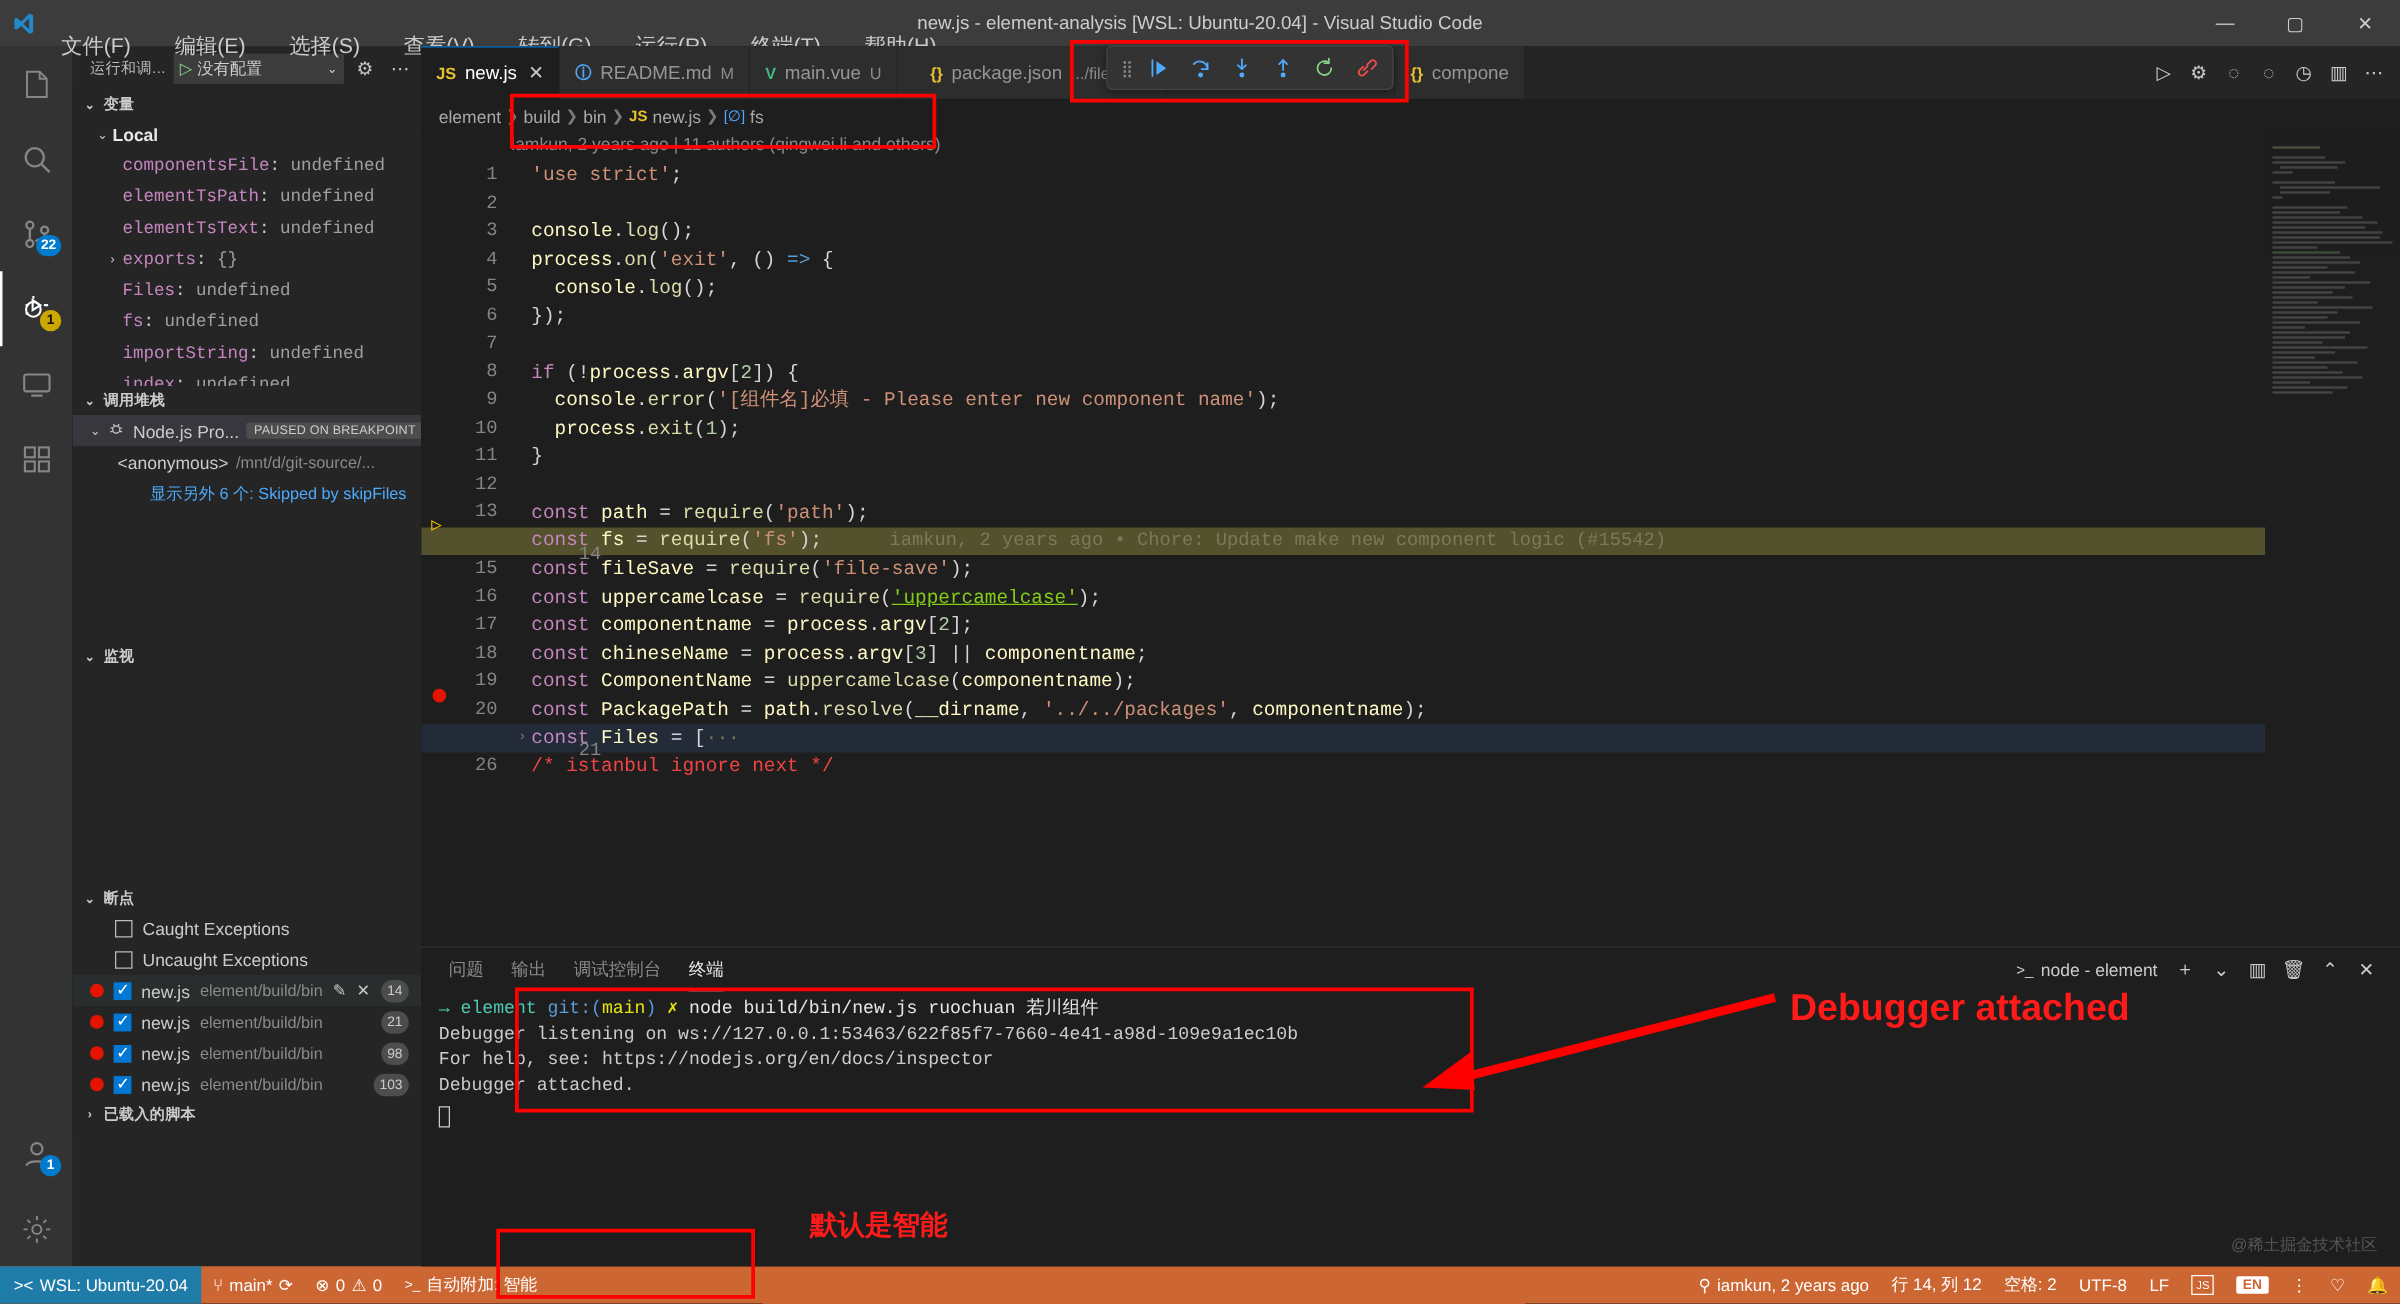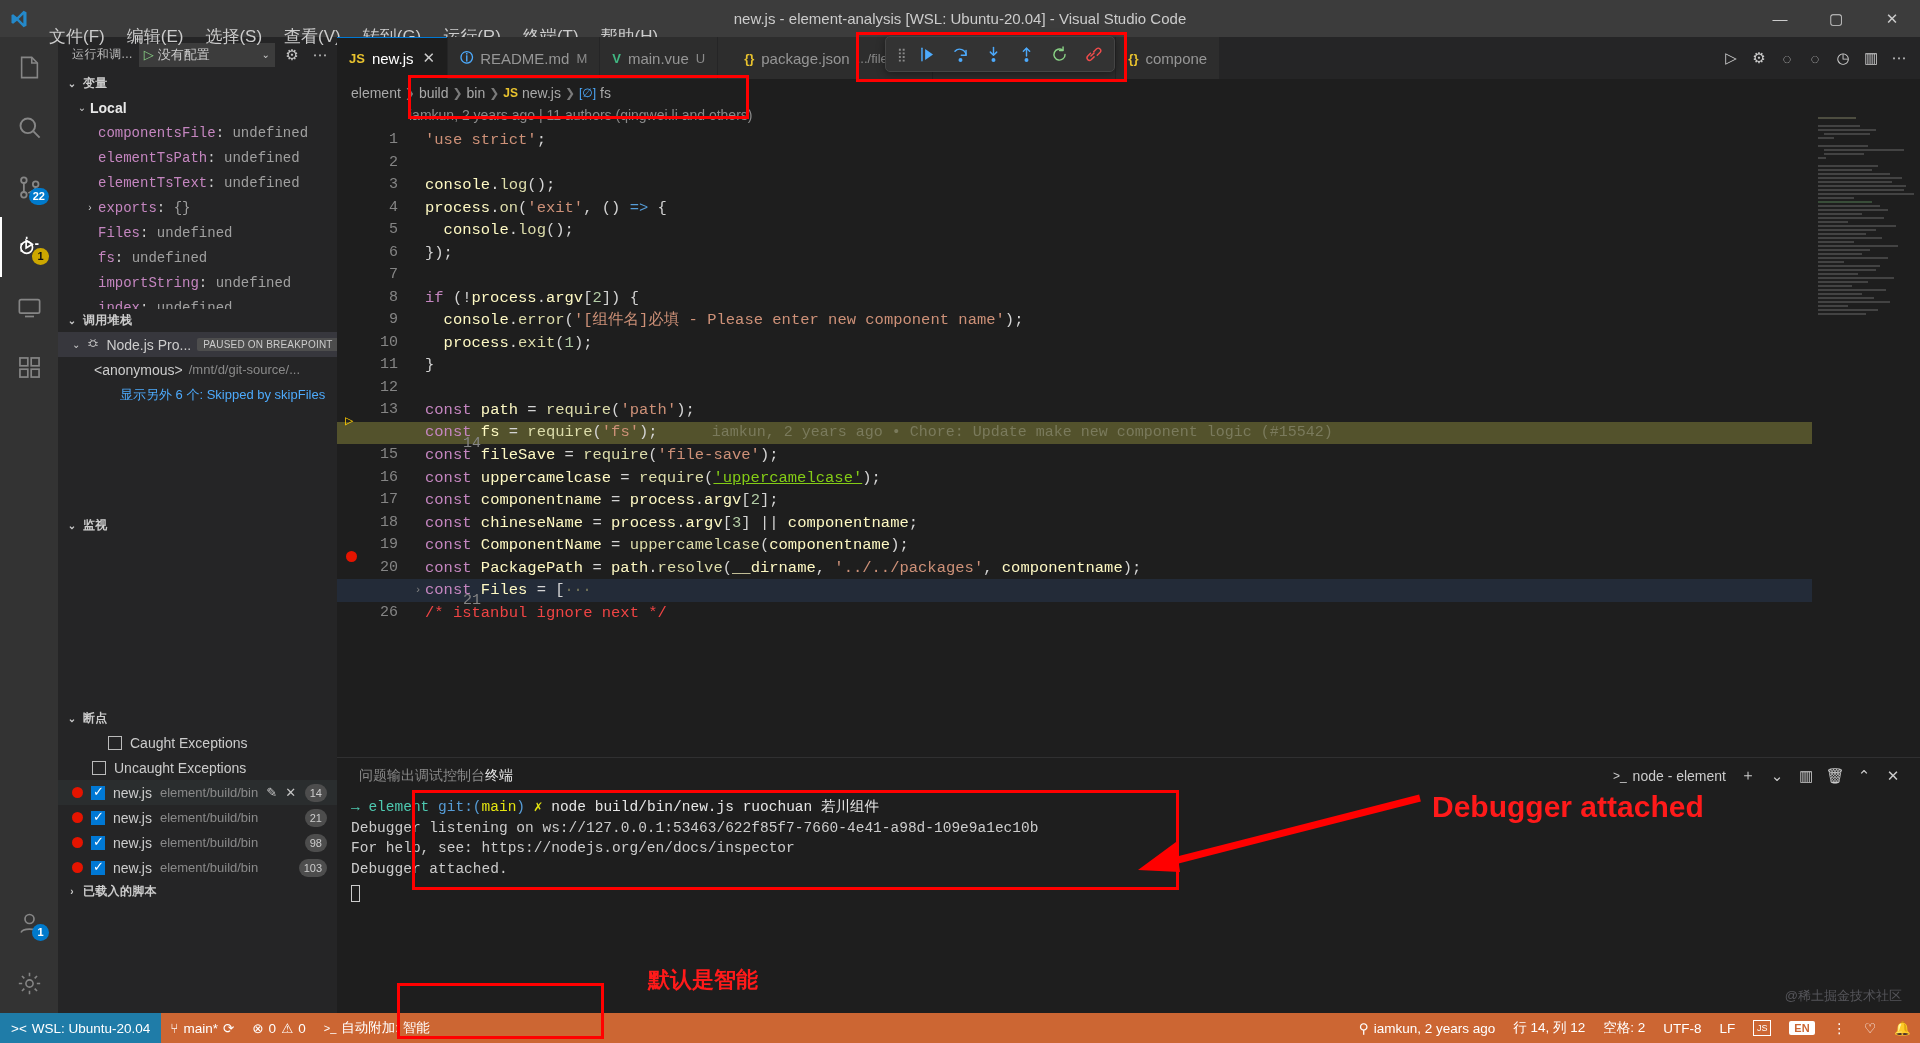--- a/index.html
+++ b/index.html
@@ -5,21 +5,21 @@
   * { box-sizing: border-box; margin:0; padding:0; }
   html,body{ width:1920px; height:1043px; overflow:hidden; background:#1e1e1e;
     font-family:"Liberation Sans", sans-serif; color:#cccccc; }
   #app{ position:relative; width:1920px; height:1043px; display:flex; flex-direction:column; }
 
   
   .titlebar{ height:37px; background:#3c3c3c; display:flex; align-items:center;
     flex:0 0 37px; position:relative; }
   .vsicon{ width:38px; display:flex; align-items:center; justify-content:center; }
   .vsicon svg{ width:20px; height:20px; }
-  .menus{ display:flex; align-items:center; gap:0;margin-top:35px; }
+  .menus{ display:flex; align-items:center; gap:13px;margin-top:35px; }
   .menu{ padding:4px 11px; font-size:17px; color:#cccccc; cursor:default; white-space:nowrap;}
   .wtitle{ position:absolute; left:0; right:0; text-align:center; font-size:15px;
     color:#cccccc; pointer-events:none; }
   .wctrl{ margin-left:auto; display:flex; height:37px; }
   .wbtn{ width:56px; display:flex; align-items:center; justify-content:center; font-size:15px; color:#cccccc;}
 
   
   .body{ flex:1; display:flex; min-height:0; }
 
   
@@ -138,21 +138,21 @@
      border:1px solid #454545; border-radius:5px; box-shadow:0 2px 8px rgba(0,0,0,.4);
      height:36px; padding:0 6px; z-index:40; }
   .dbgbar .grip{ color:#8a8a8a; font-size:13px; letter-spacing:-2px; padding:0 5px;}
   .dbgbtn{ width:31px; height:30px; display:flex; align-items:center; justify-content:center;
      border-radius:4px; cursor:pointer; }
   .dbgbtn svg{ width:19px; height:19px; }
 
   
   .panel{ height:256px; flex:0 0 256px; background:#1e1e1e; display:flex; flex-direction:column;
      border-top:1px solid #303031; }
-  .ptabs{ height:35px; display:flex; align-items:center; padding-left:22px; flex:0 0 35px;text-align:center;}
+  .ptabs{ height:35px; display:flex; align-items:center; padding-left:22px; gap:22px; flex:0 0 35px;text-align:center;}
   .ptab{ font-size:14px; color:#8a8a8a; position:relative; height:35px; line-height:35px; cursor:pointer;}
   .ptab.active{ color:#e7e7e7; }
   .ptab.active:after{ content:""; position:absolute; left:0; right:0; bottom:0; height:1px; background:#e7e7e7;}
   .pactions{ margin-left:auto; display:flex; align-items:center; gap:3px; padding-right:14px; color:#cccccc;}
   .termsel{ display:flex; align-items:center; gap:6px; background:transparent; font-size:14px;
      color:#cccccc; padding:0 6px; }
   .pact{ width:26px; height:26px; display:flex; align-items:center; justify-content:center;
      font-size:15px; cursor:pointer; border-radius:4px;}
   .termbody{ flex:1; padding:4px 0 0 14px; font-family:"Liberation Mono", monospace;
      font-size:14.5px; line-height:20.5px; color:#cccccc; overflow:hidden;}
@@ -363,21 +363,21 @@
         </div>
         <div class="sec-body" style="height:170px"></div>
       </div>
 
       <div class="section">
         <div class="sec-head">
           <span class="twisty">⌄</span>
           <span>断点</span>
         </div>
         <div class="sec-body">
-          <div class="bprow" style="padding-left:50px">
+          <div class="bprow" style="padding-left:34px">
             <span class="cb"></span>
             <span class="bpfile">Caught Exceptions</span>
           </div>
           <div class="bprow" style="padding-left:34px">
             <span class="cb"></span>
             <span class="bpfile">Uncaught Exceptions</span>
           </div>
           <div class="bprow hl" style="padding-left:14px">
             <span class="bpdot"></span>
             <span class="cb on"></span>

